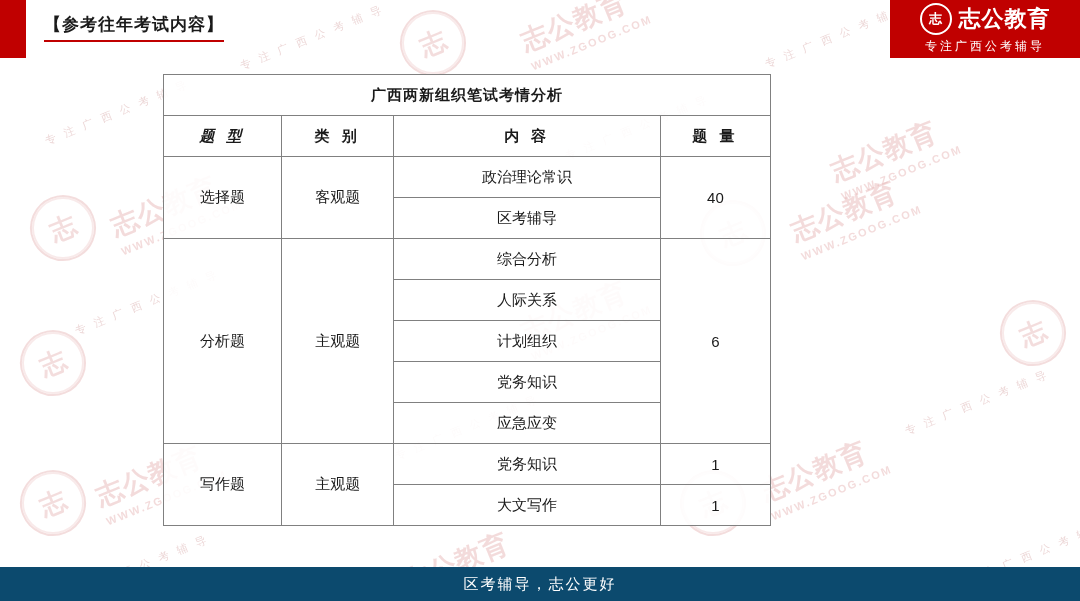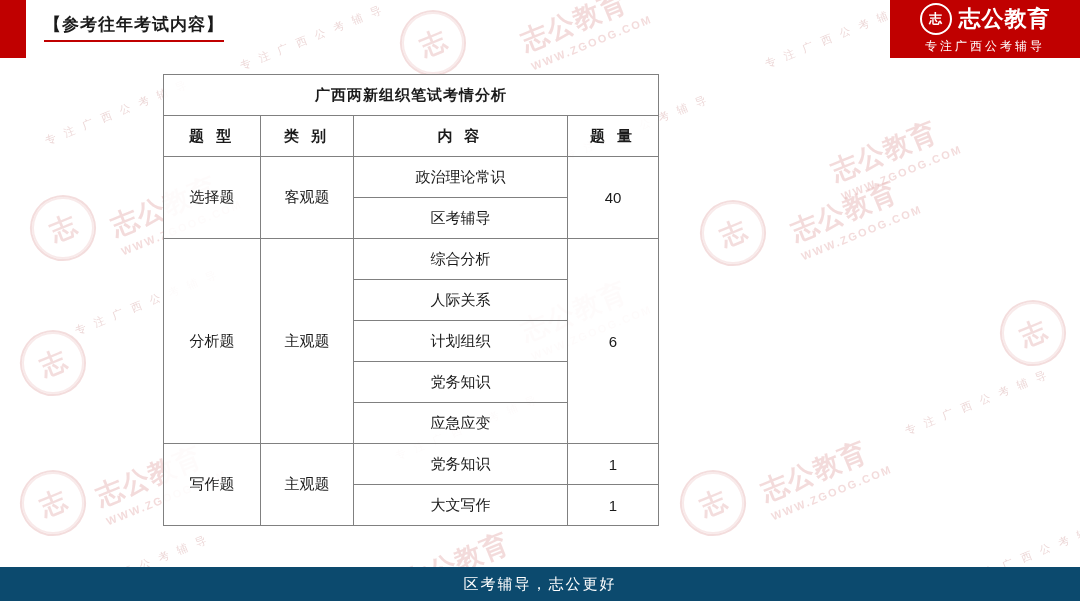--- a/index.html
+++ b/index.html
@@ -131,21 +131,21 @@
     font-size: 12px;
     letter-spacing: 3px;
     margin-top: 3px;
   }
 
   
   .table-wrap {
     position: absolute;
     left: 163px;
     top: 74px;
-    width: 496px;
+    width: 608px;
     z-index: 3;
     background: rgba(255,255,255,0.72);
   }
   table.exam-table {
     border-collapse: collapse;
     width: 100%;
     background: transparent;
   }
   table.exam-table td {
     border: 1px solid #808080;
@@ -298,21 +298,21 @@
   <div class="logo-sub">专注广西公考辅导</div>
 </div>
 
 <div class="table-wrap">
   <table class="exam-table">
     <tbody>
       <tr>
         <td class="title-cell" colspan="4">广西两新组织笔试考情分析</td>
       </tr>
       <tr>
-        <td class="head-cell" style="width:118px;">题 型</td>
+        <td class="head-cell" style="width:118px;font-style:italic;">题 型</td>
         <td class="head-cell" style="width:112px;">类 别</td>
         <td class="head-cell" style="width:268px;font-family:Liberation Serif, serif;">内 容</td>
         <td class="head-cell" style="width:110px;">题 量</td>
       </tr>
 
       <tr>
         <td class="type-cell" rowspan="2">选择题</td>
         <td class="cat-cell" rowspan="2">客观题</td>
         <td>政治理论常识</td>
         <td class="count-cell" rowspan="2">40</td>

